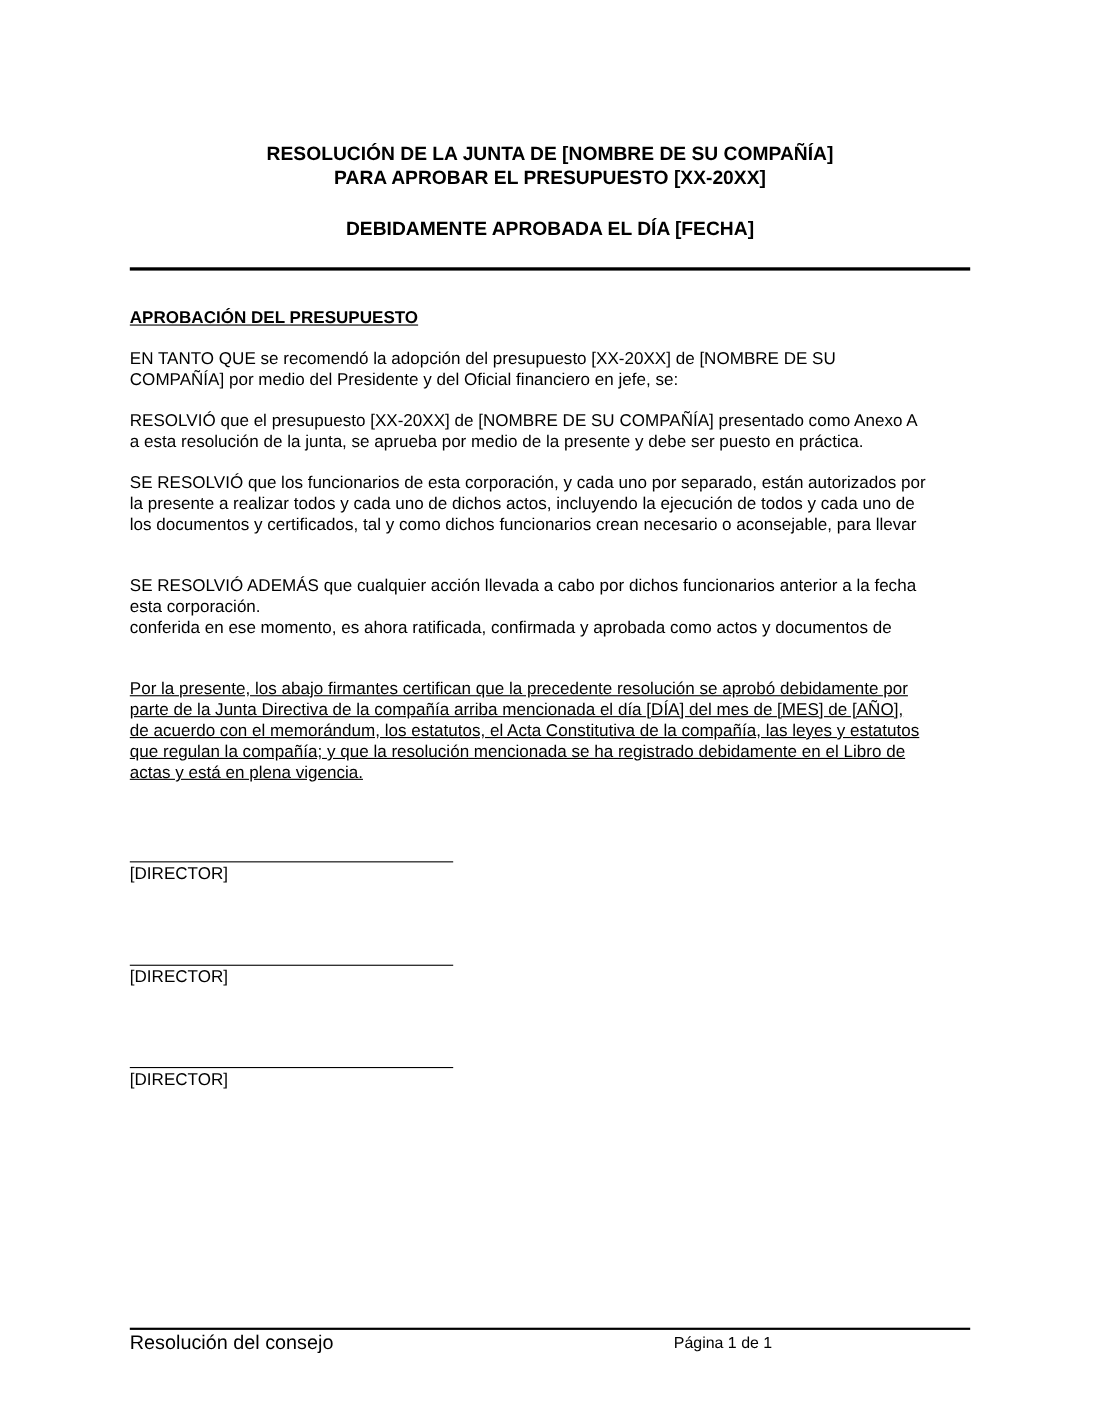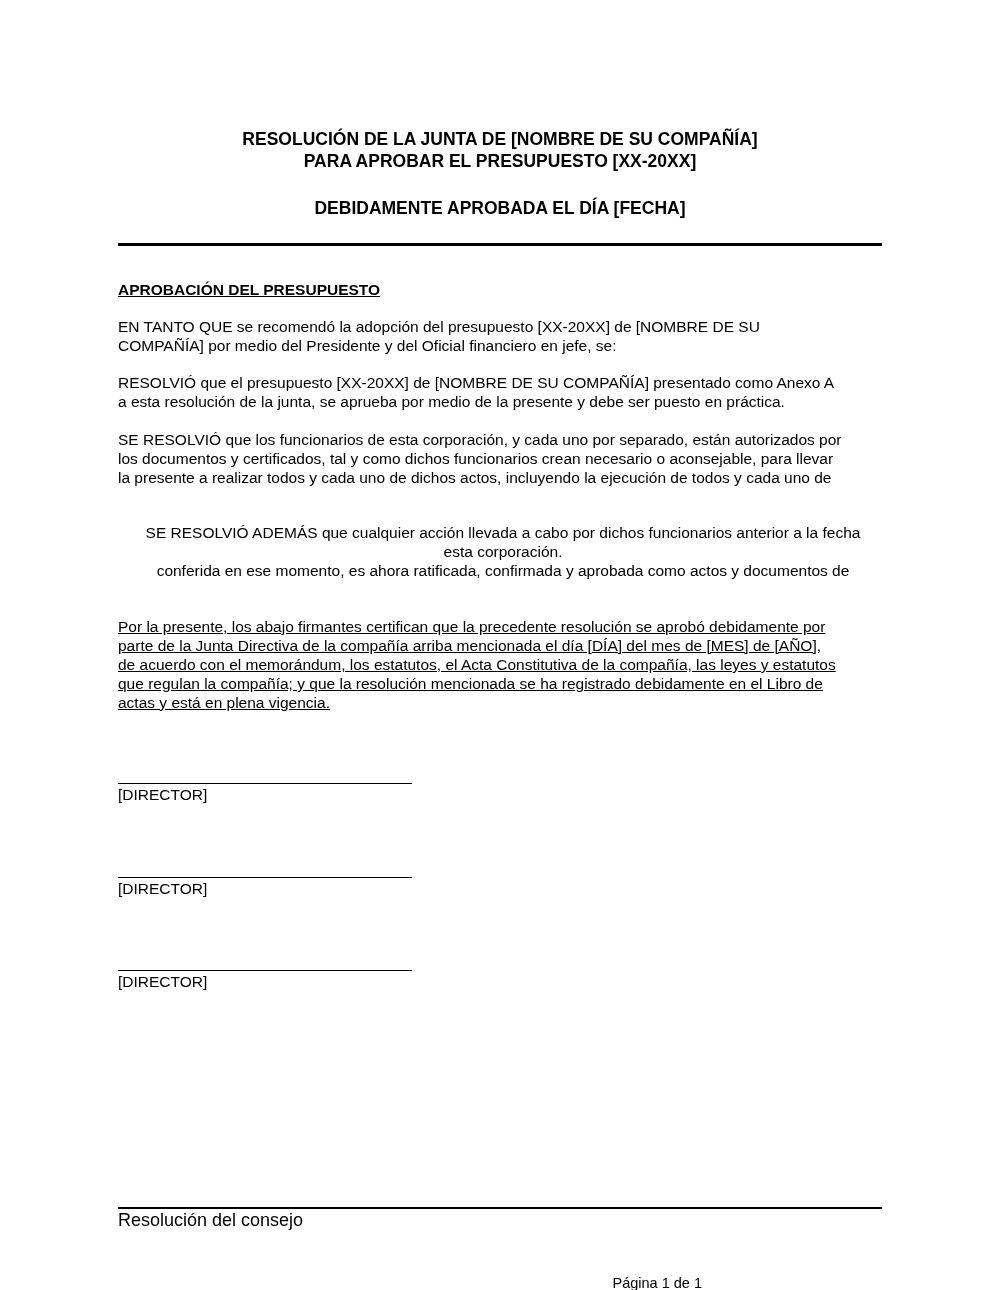--- a/index.html
+++ b/index.html
@@ -78,21 +78,21 @@
     .footer-left {
       position: absolute;
       left: 118px;
       top: 1210px;
       font-size: 18px;
       white-space: nowrap;
     }
     .footer-right {
       position: absolute;
       right: 118px;
-      top: 1275px;
+      top: 1213px;
       font-size: 14.5px;
       white-space: nowrap;
     }
   </style>
 </head>
 <body>
 
 <div class="page">
 
   <div class="title-block">
@@ -110,25 +110,25 @@
     <span class="ln">COMPAÑÍA] por medio del Presidente y del Oficial financiero en jefe, se:</span>
   </div>
 
   <div class="para" style="top:373px;">
     <span class="ln">RESOLVIÓ que el presupuesto [XX-20XX] de [NOMBRE DE SU COMPAÑÍA] presentado como Anexo A</span>
     <span class="ln">a esta resolución de la junta, se aprueba por medio de la presente y debe ser puesto en práctica.</span>
   </div>
 
   <div class="para" style="top:430px;">
     <span class="ln">SE RESOLVIÓ que los funcionarios de esta corporación, y cada uno por separado, están autorizados por</span>
+    <span class="ln">la presente a realizar todos y cada uno de dichos actos, incluyendo la ejecución de todos y cada uno de</span>
     <span class="ln">los documentos y certificados, tal y como dichos funcionarios crean necesario o aconsejable, para llevar</span>
-    <span class="ln">la presente a realizar todos y cada uno de dichos actos, incluyendo la ejecución de todos y cada uno de</span>
   </div>
 
-  <div class="para" style="top:523px;text-align:center;">
+  <div class="para" style="top:523px;">
     <span class="ln">SE RESOLVIÓ ADEMÁS que cualquier acción llevada a cabo por dichos funcionarios anterior a la fecha</span>
     <span class="ln">esta corporación.</span>
     <span class="ln">conferida en ese momento, es ahora ratificada, confirmada y aprobada como actos y documentos de</span>
   </div>
 
   <div class="para" style="top:617px;text-decoration:underline;">
     <span class="ln">Por la presente, los abajo firmantes certifican que la precedente resolución se aprobó debidamente por</span>
     <span class="ln">parte de la Junta Directiva de la compañía arriba mencionada el día [DÍA] del mes de [MES] de [AÑO],</span>
     <span class="ln">de acuerdo con el memorándum, los estatutos, el Acta Constitutiva de la compañía, las leyes y estatutos</span>
     <span class="ln">que regulan la compañía; y que la resolución mencionada se ha registrado debidamente en el Libro de</span>

